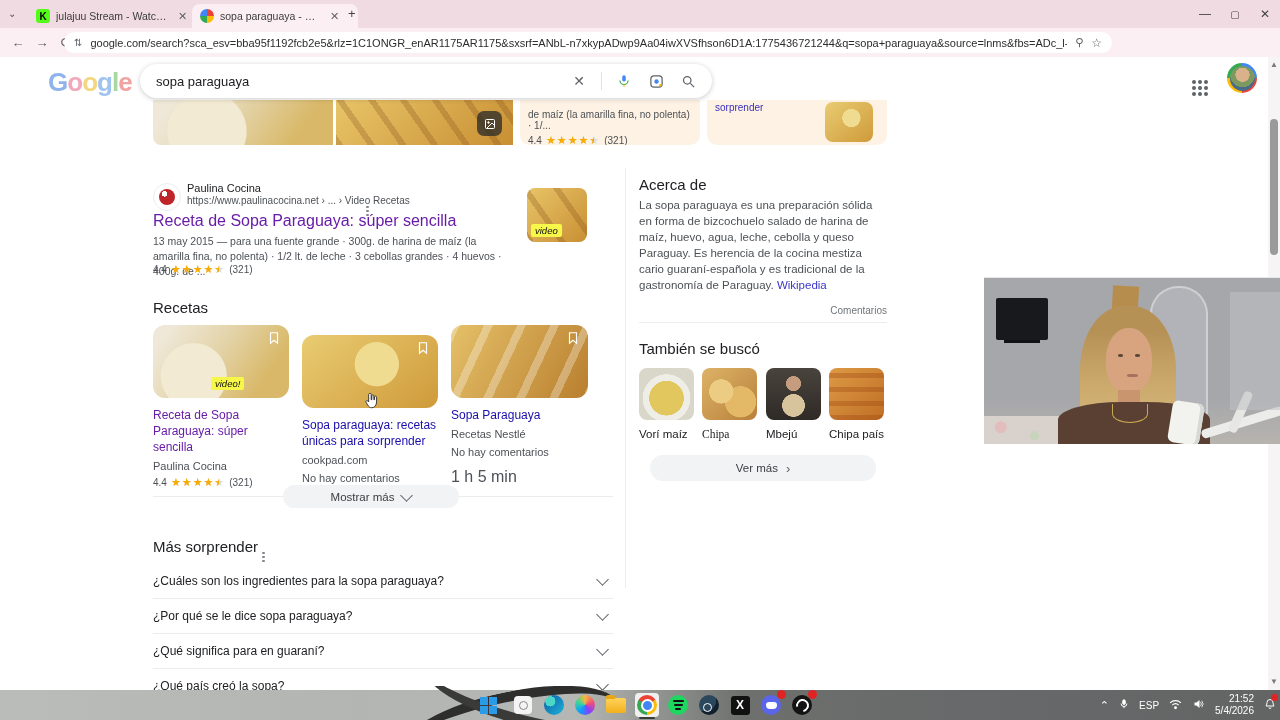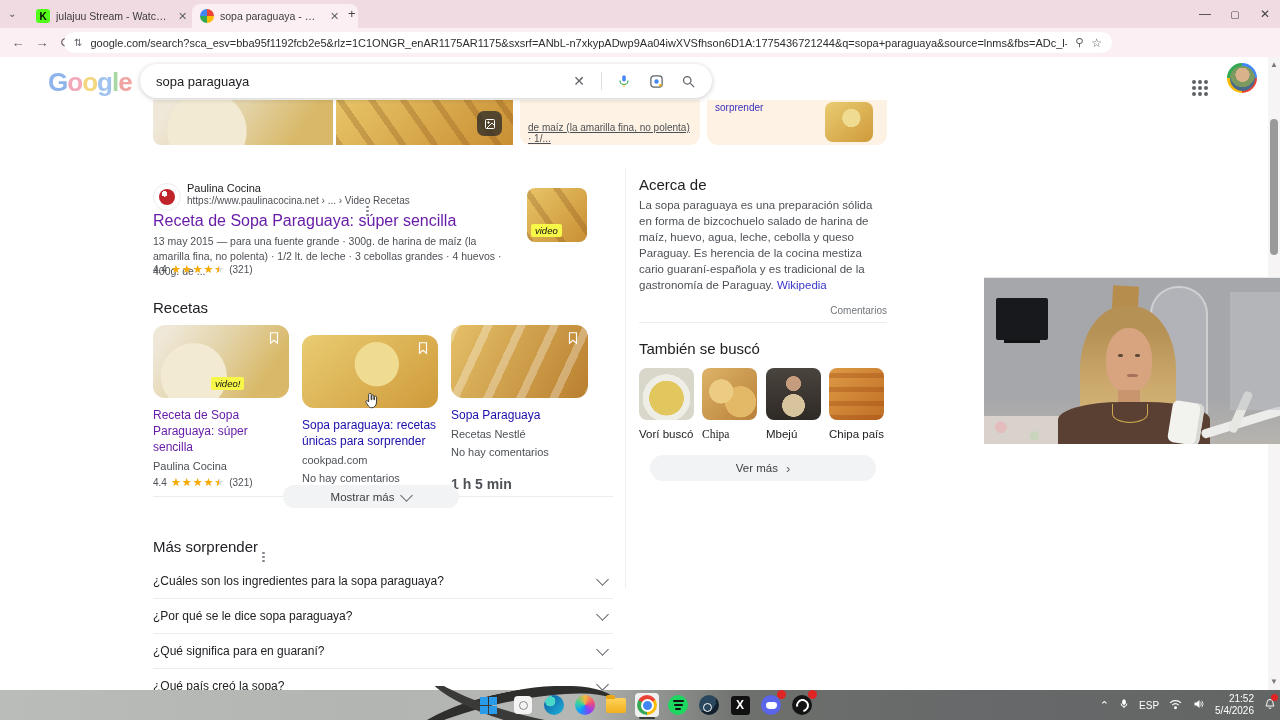--- a/index.html
+++ b/index.html
@@ -138,21 +138,21 @@
     <div class="abs foodimg food-a" style="left:153px;top:0;width:180px;height:45px;border-radius:0 0 0 8px;"></div>
     <div class="abs foodimg food-b" style="left:336px;top:0;width:177px;height:45px;border-radius:0;"></div>
     <div class="abs" style="left:477px;top:11px;width:25px;height:25px;border-radius:7px;background:rgba(40,40,40,.75);display:flex;align-items:center;justify-content:center;">
       <svg width="12" height="12" viewBox="0 0 24 24" fill="none" stroke="#fff" stroke-width="2">
           <rect x="3" y="3" width="18" height="18" rx="2"></rect>
           <circle cx="9" cy="9" r="1.5" fill="#fff"></circle>
           <path d="M21 15l-5-5L5 21"></path>
         </svg>
     </div>
     <div class="abs" style="left:520px;top:0;width:180px;height:45px;background:#fdf2e3;border-radius:0 0 10px 10px;overflow:hidden;">
-      <div style="font-size:10px;color:#4d5156;padding:22px 8px 0;text-decoration:underline;">de maíz (la amarilla fina, no polenta) · 1/...</div>
+      <div style="font-size:10px;color:#4d5156;padding:9px 8px 0;">de maíz (la amarilla fina, no polenta) · 1/...</div>
       <div style="padding:4px 8px 0;font-size:10px;color:#4d5156;display:flex;align-items:center;gap:4px;">
         <span>4.4</span>
         <span class="stars"><span class="base">★★★★★</span><span class="fill">★★★★★</span></span>
         <span>(321)</span>
       </div>
     </div>
     <div class="abs" style="left:707px;top:0;width:180px;height:45px;background:#fdf2e3;border-radius:0 0 10px 10px;overflow:hidden;">
       <div style="font-size:10px;color:#3a2fbd;padding:2px 8px 0;">sorprender</div>
       <div class="abs foodimg food-d" style="right:14px;top:2px;width:48px;height:40px;"></div>
     </div>
@@ -207,21 +207,21 @@
 
     <div class="abs" style="left:451px;top:225px;width:137px;">
       <div class="foodimg food-c" style="width:137px;height:73px;position:relative;border-radius:12px;">
         <span class="bookmark"><svg width="14" height="14" viewBox="0 0 24 24" fill="none" stroke="#fff" stroke-width="2">
               <path d="M6 3h12v18l-6-5-6 5z"></path>
             </svg></span>
       </div>
       <div class="link" style="font-size:12px;line-height:16px;margin-top:9px;">Sopa Paraguaya</div>
       <div class="gray" style="font-size:11px;margin-top:5px;">Recetas Nestlé</div>
       <div class="gray" style="font-size:11px;margin-top:6px;">No hay comentarios</div>
-      <div class="gray" style="font-size:14px;margin-top:18px;font-weight:bold;">1 h 5 min</div>
+      <div class="gray" style="font-size:16px;margin-top:10px;">1 h 5 min</div>
     </div>
 
     <div class="abs" style="left:153px;top:396px;width:460px;height:1px;background:#ececec;"></div>
     <div class="abs pill-gray" style="left:283px;top:385px;width:176px;height:23px;">
       <span>Mostrar más</span>
       <span class="chev-down"></span>
     </div>
 
     <div class="abs h-section" style="left:153px;top:438px;">Más sorprender</div>
     <div class="abs" style="left:262px;top:440px;"><span class="dots3v" style="width:2.5px;height:2.5px;box-shadow:0 4px 0 #80868b,0 8px 0 #80868b;"></span></div>
@@ -257,21 +257,21 @@
     </div>
     <div class="abs" style="left:639px;top:205px;width:248px;text-align:right;font-size:10px;color:#70757a;">Comentarios</div>
     <div class="abs" style="left:639px;top:222px;width:248px;height:1px;background:#ececec;"></div>
 
     <div class="abs h-section" style="left:639px;top:240px;">También se buscó</div>
 
     <div class="abs foodimg food-vori" style="left:639px;top:268px;width:55px;height:52px;"></div>
     <div class="abs foodimg food-chipa" style="left:702px;top:268px;width:55px;height:52px;"></div>
     <div class="abs foodimg food-mbeju" style="left:766px;top:268px;width:55px;height:52px;"></div>
     <div class="abs foodimg food-guazu" style="left:829px;top:268px;width:55px;height:52px;"></div>
-    <div class="abs" style="left:639px;top:328px;font-size:11.5px;color:#202124;">Vorí buscó</div>
+    <div class="abs" style="left:639px;top:328px;font-size:11.5px;color:#202124;">Vorí maíz</div>
     <div class="abs" style="left:702px;top:328px;font-size:11.5px;color:#202124;font-family:Liberation Serif, serif;">Chipa</div>
     <div class="abs" style="left:766px;top:328px;font-size:11.5px;color:#202124;">Mbejú</div>
     <div class="abs" style="left:829px;top:328px;font-size:11.5px;color:#202124;">Chipa país</div>
 
     <div class="abs pill-gray" style="left:650px;top:355px;width:226px;height:26px;border-radius:13px;">
       <span>Ver más</span>
       <span style="color:#5f6368;font-size:13px;">›</span>
     </div>
   </div>
 

